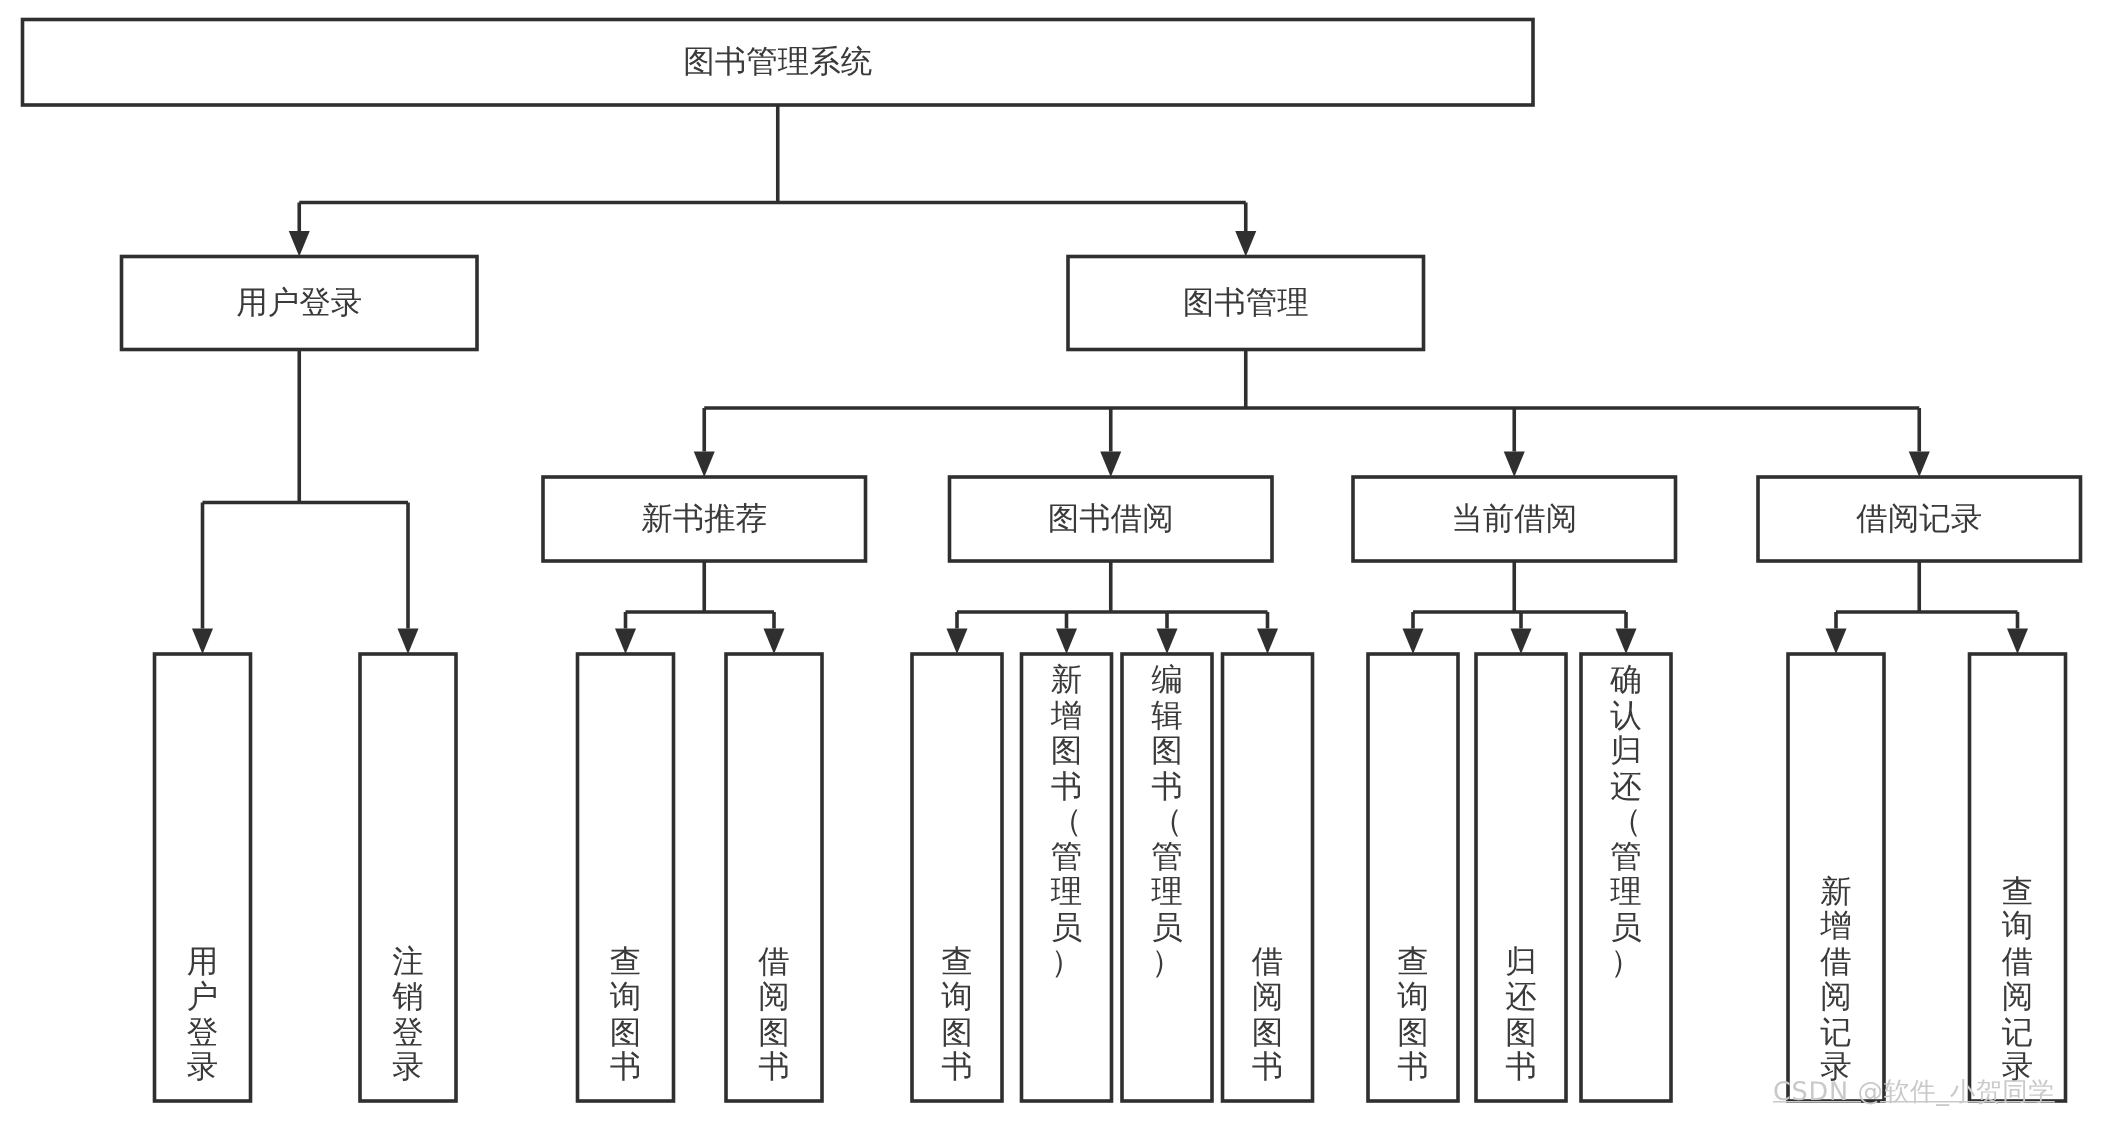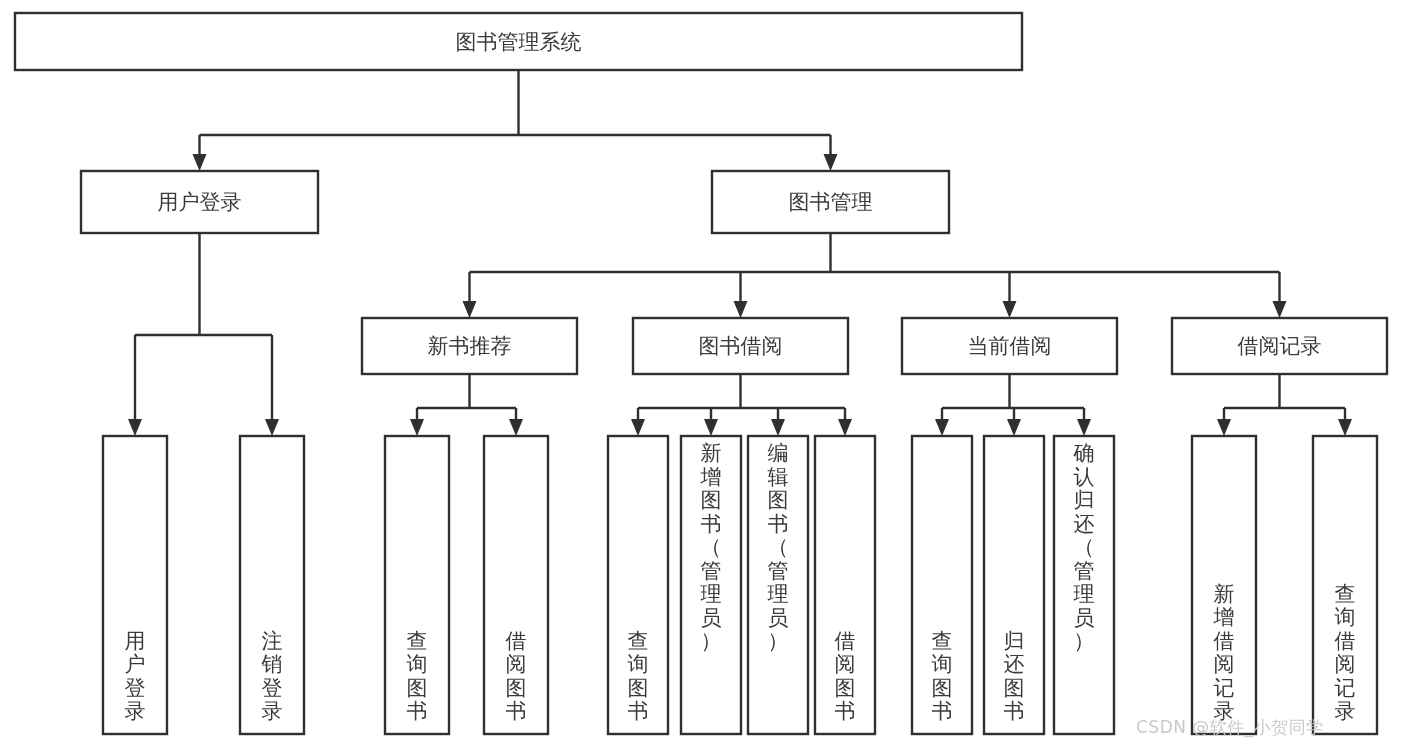--- a/index.html
+++ b/index.html
@@ -292,14 +292,14 @@
       </div>
       <div class="vlabel-wrap" style="left: 1313px; top: 442px; width: 64px; height: 282px;">
         <div class="vchar">查</div>
         <div class="vchar">询</div>
         <div class="vchar">借</div>
         <div class="vchar">阅</div>
         <div class="vchar">记</div>
         <div class="vchar">录</div>
       </div>
     </div>
-  <div class="watermark" style="left: 1136px; top: 716px;">CSDN @软件_小贺同学</div>
+  <div class="watermark" style="left: 1182px; top: 716px; text-decoration: underline;">CSDN @软件_小贺同学</div>
 </div>
 
 </body></html>

